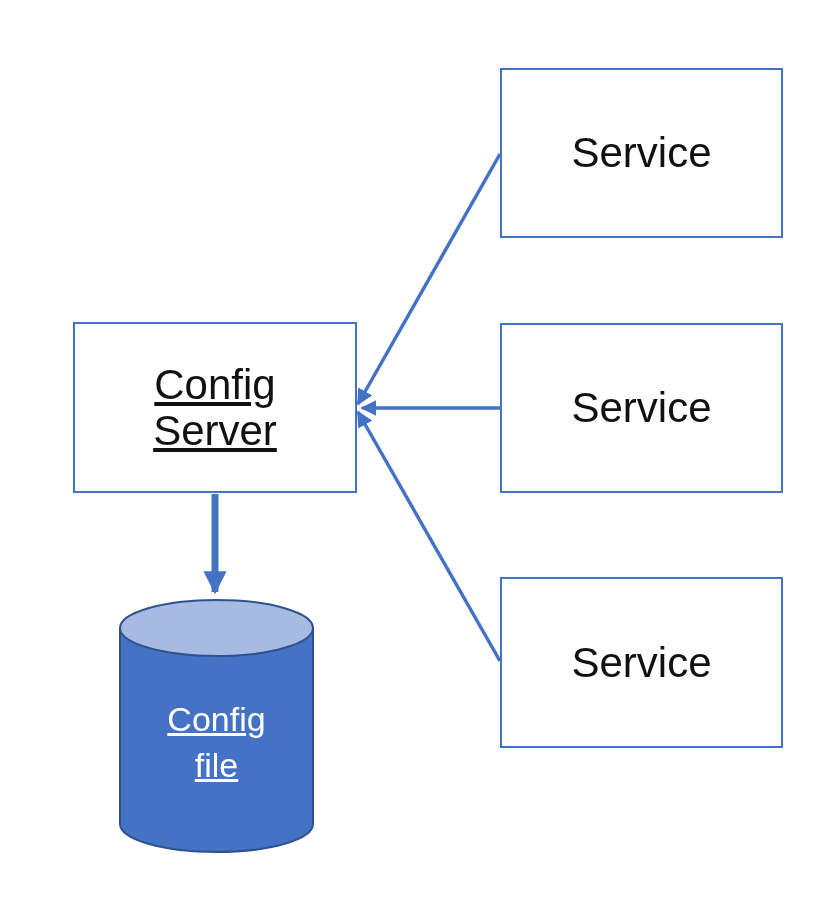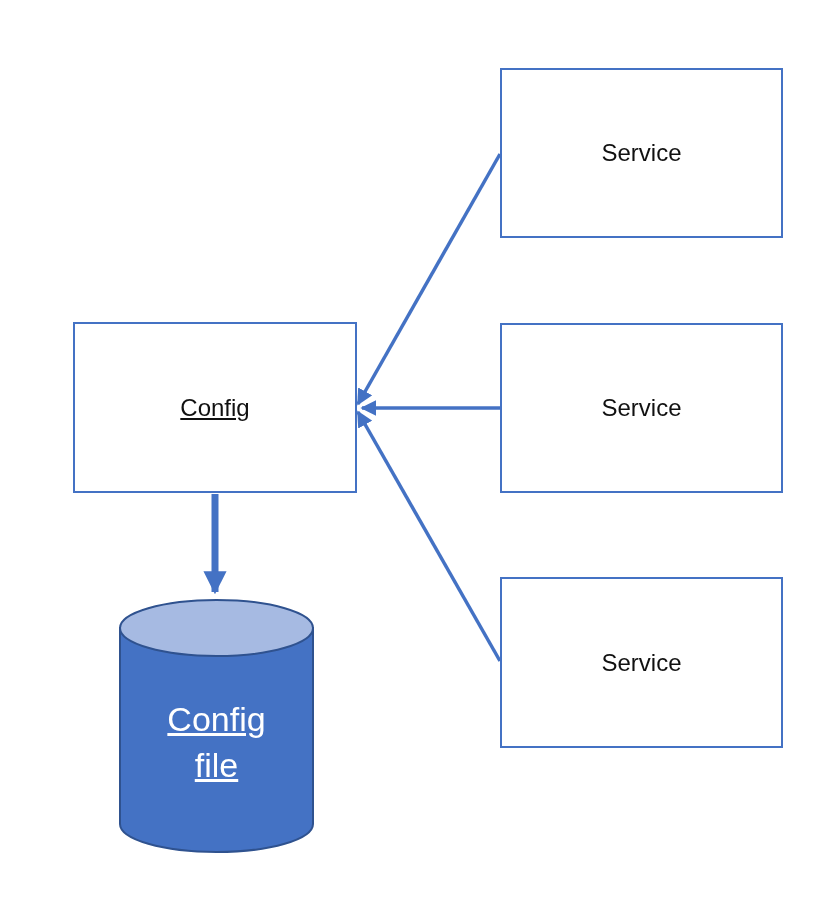--- a/index.html
+++ b/index.html
@@ -21,21 +21,21 @@
     overflow:hidden;
   }
   .node{
     position:absolute;
     box-sizing:border-box;
     background:var(--box-fill);
     border:2.5px solid var(--accent);
     display:flex;align-items:center;justify-content:center;
     text-align:center;
     color:var(--text);
-    font-size:24px;line-height:46px;
+    font-size:42px;line-height:46px;
     z-index:1;
   }
   .node.config-server{left:73px;top:322px;width:284px;height:171px;}
   .node.service-top{left:500px;top:68px;width:283px;height:170px;}
   .node.service-middle{left:500px;top:323px;width:283px;height:170px;}
   .node.service-bottom{left:500px;top:577px;width:283px;height:171px;}
   .label-line{display:block;text-decoration:underline;}
   svg.connector-layer{
     position:absolute;left:0;top:0;z-index:2;
     pointer-events:none;
@@ -78,20 +78,21 @@
     <line class="edge thin" x1="500" y1="154" x2="358" y2="404" marker-end="url(#arrowThin)"></line>
     <line class="edge thin" x1="500" y1="408" x2="362" y2="408" marker-end="url(#arrowThin)"></line>
     <line class="edge thin" x1="500" y1="661" x2="358" y2="412" marker-end="url(#arrowThin)"></line>
 
     <line class="edge thick" x1="215" y1="494" x2="215" y2="592" marker-end="url(#arrowThick)"></line>
   </svg>
 
   <div class="node config-server">
     <div>
       <span class="label-line">Config</span>
+      <span class="label-line">Server</span>
     </div>
   </div>
 
   <div class="node service-top">
     <span>Service</span>
   </div>
   <div class="node service-middle">
     <span>Service</span>
   </div>
   <div class="node service-bottom">

